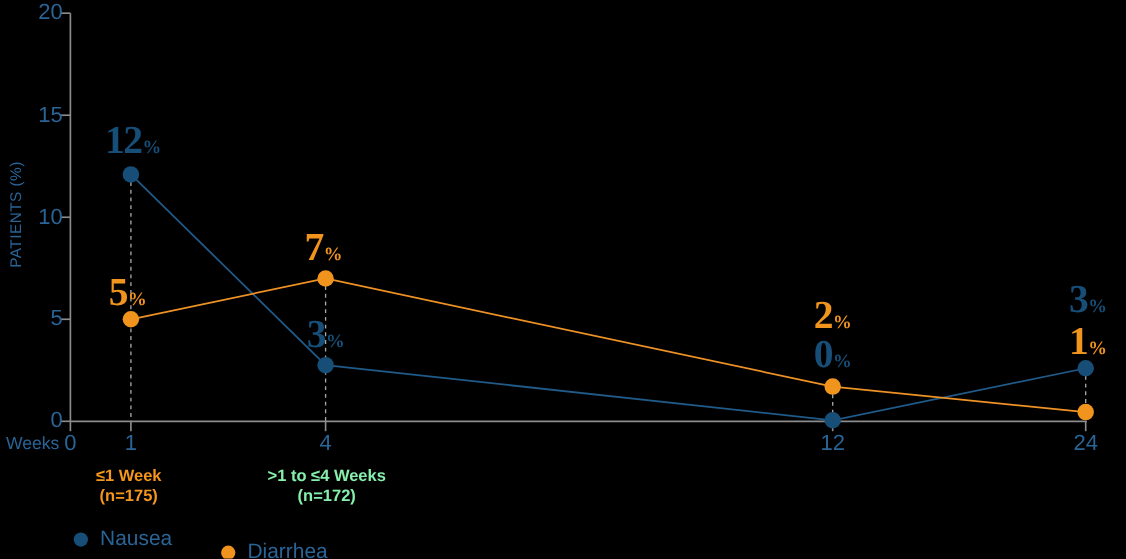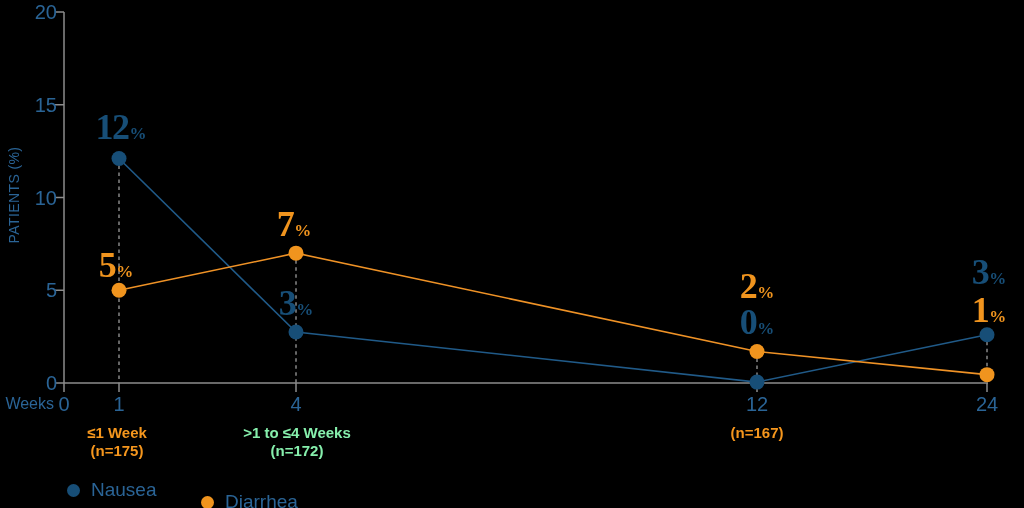--- a/index.html
+++ b/index.html
@@ -83,21 +83,20 @@
       <div class="abs xtick-label ctr" style="left: 987px; top: 404px; color: rgb(42, 100, 150);">24</div>
       <div class="abs group-label" style="left: 117px; top: 424px; color: rgb(245, 150, 29);">
         <div>≤1 Week</div>
         <div>(n=175)</div>
       </div>
       <div class="abs group-label" style="left: 297px; top: 424px; color: #86efac;">
         <div>&gt;1 to ≤4 Weeks</div>
         <div>(n=172)</div>
       </div>
       <div class="abs group-label" style="left: 757px; top: 424px; color: rgb(245, 150, 29);">
-        <div>(n=167)</div>
       </div>
       <div class="abs group-label" style="left: 959px; top: 424px; color: rgb(245, 150, 29);">
       </div>
       <div class="abs value-label" style="left: 121px; top: 127px; color: rgb(23, 78, 119);"><span class="vnum">12</span><span class="vpct">%</span></div>
       <div class="abs value-label" style="left: 296px; top: 303px; color: rgb(23, 78, 119);"><span class="vnum">3</span><span class="vpct">%</span></div>
       <div class="abs value-label" style="left: 757px; top: 322px; color: rgb(23, 78, 119);"><span class="vnum">0</span><span class="vpct">%</span></div>
       <div class="abs value-label" style="left: 989px; top: 272px; color: rgb(23, 78, 119);"><span class="vnum">3</span><span class="vpct">%</span></div>
       <div class="abs value-label" style="left: 116px; top: 265px; color: rgb(240, 148, 30);"><span class="vnum">5</span><span class="vpct">%</span></div>
       <div class="abs value-label" style="left: 294px; top: 224px; color: rgb(240, 148, 30);"><span class="vnum">7</span><span class="vpct">%</span></div>
       <div class="abs value-label" style="left: 757px; top: 286px; color: rgb(240, 148, 30);"><span class="vnum">2</span><span class="vpct">%</span></div>

